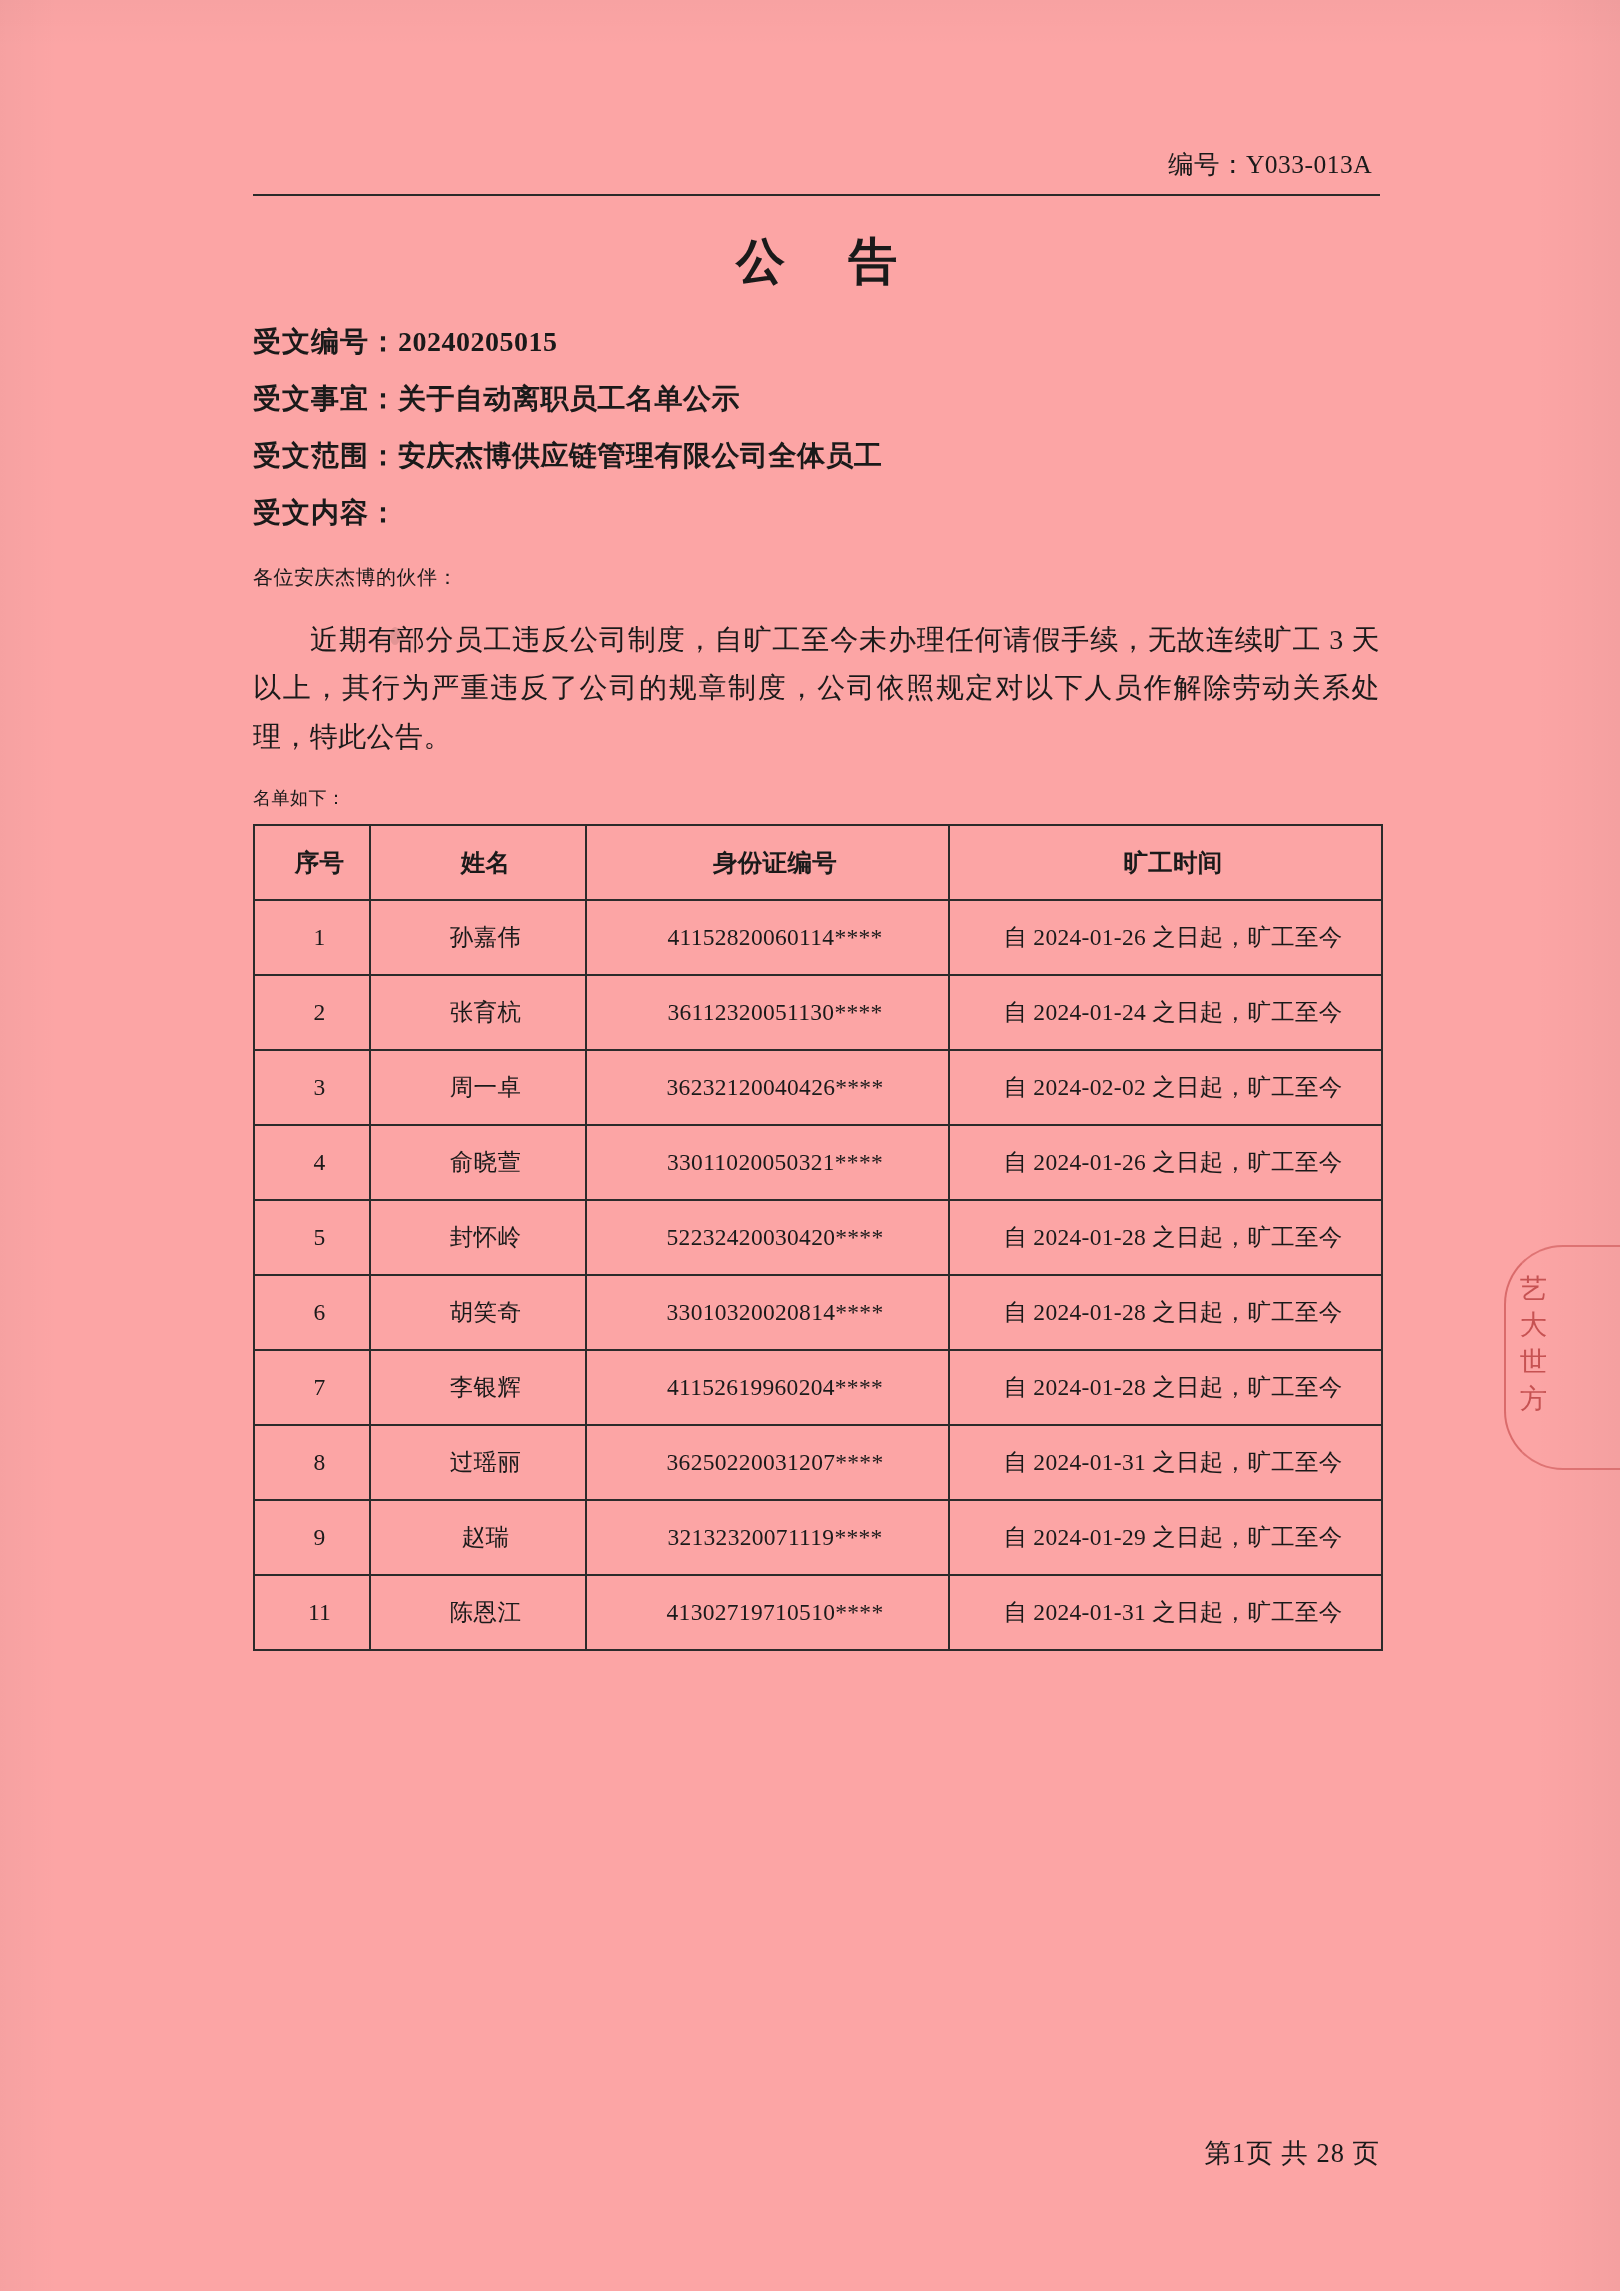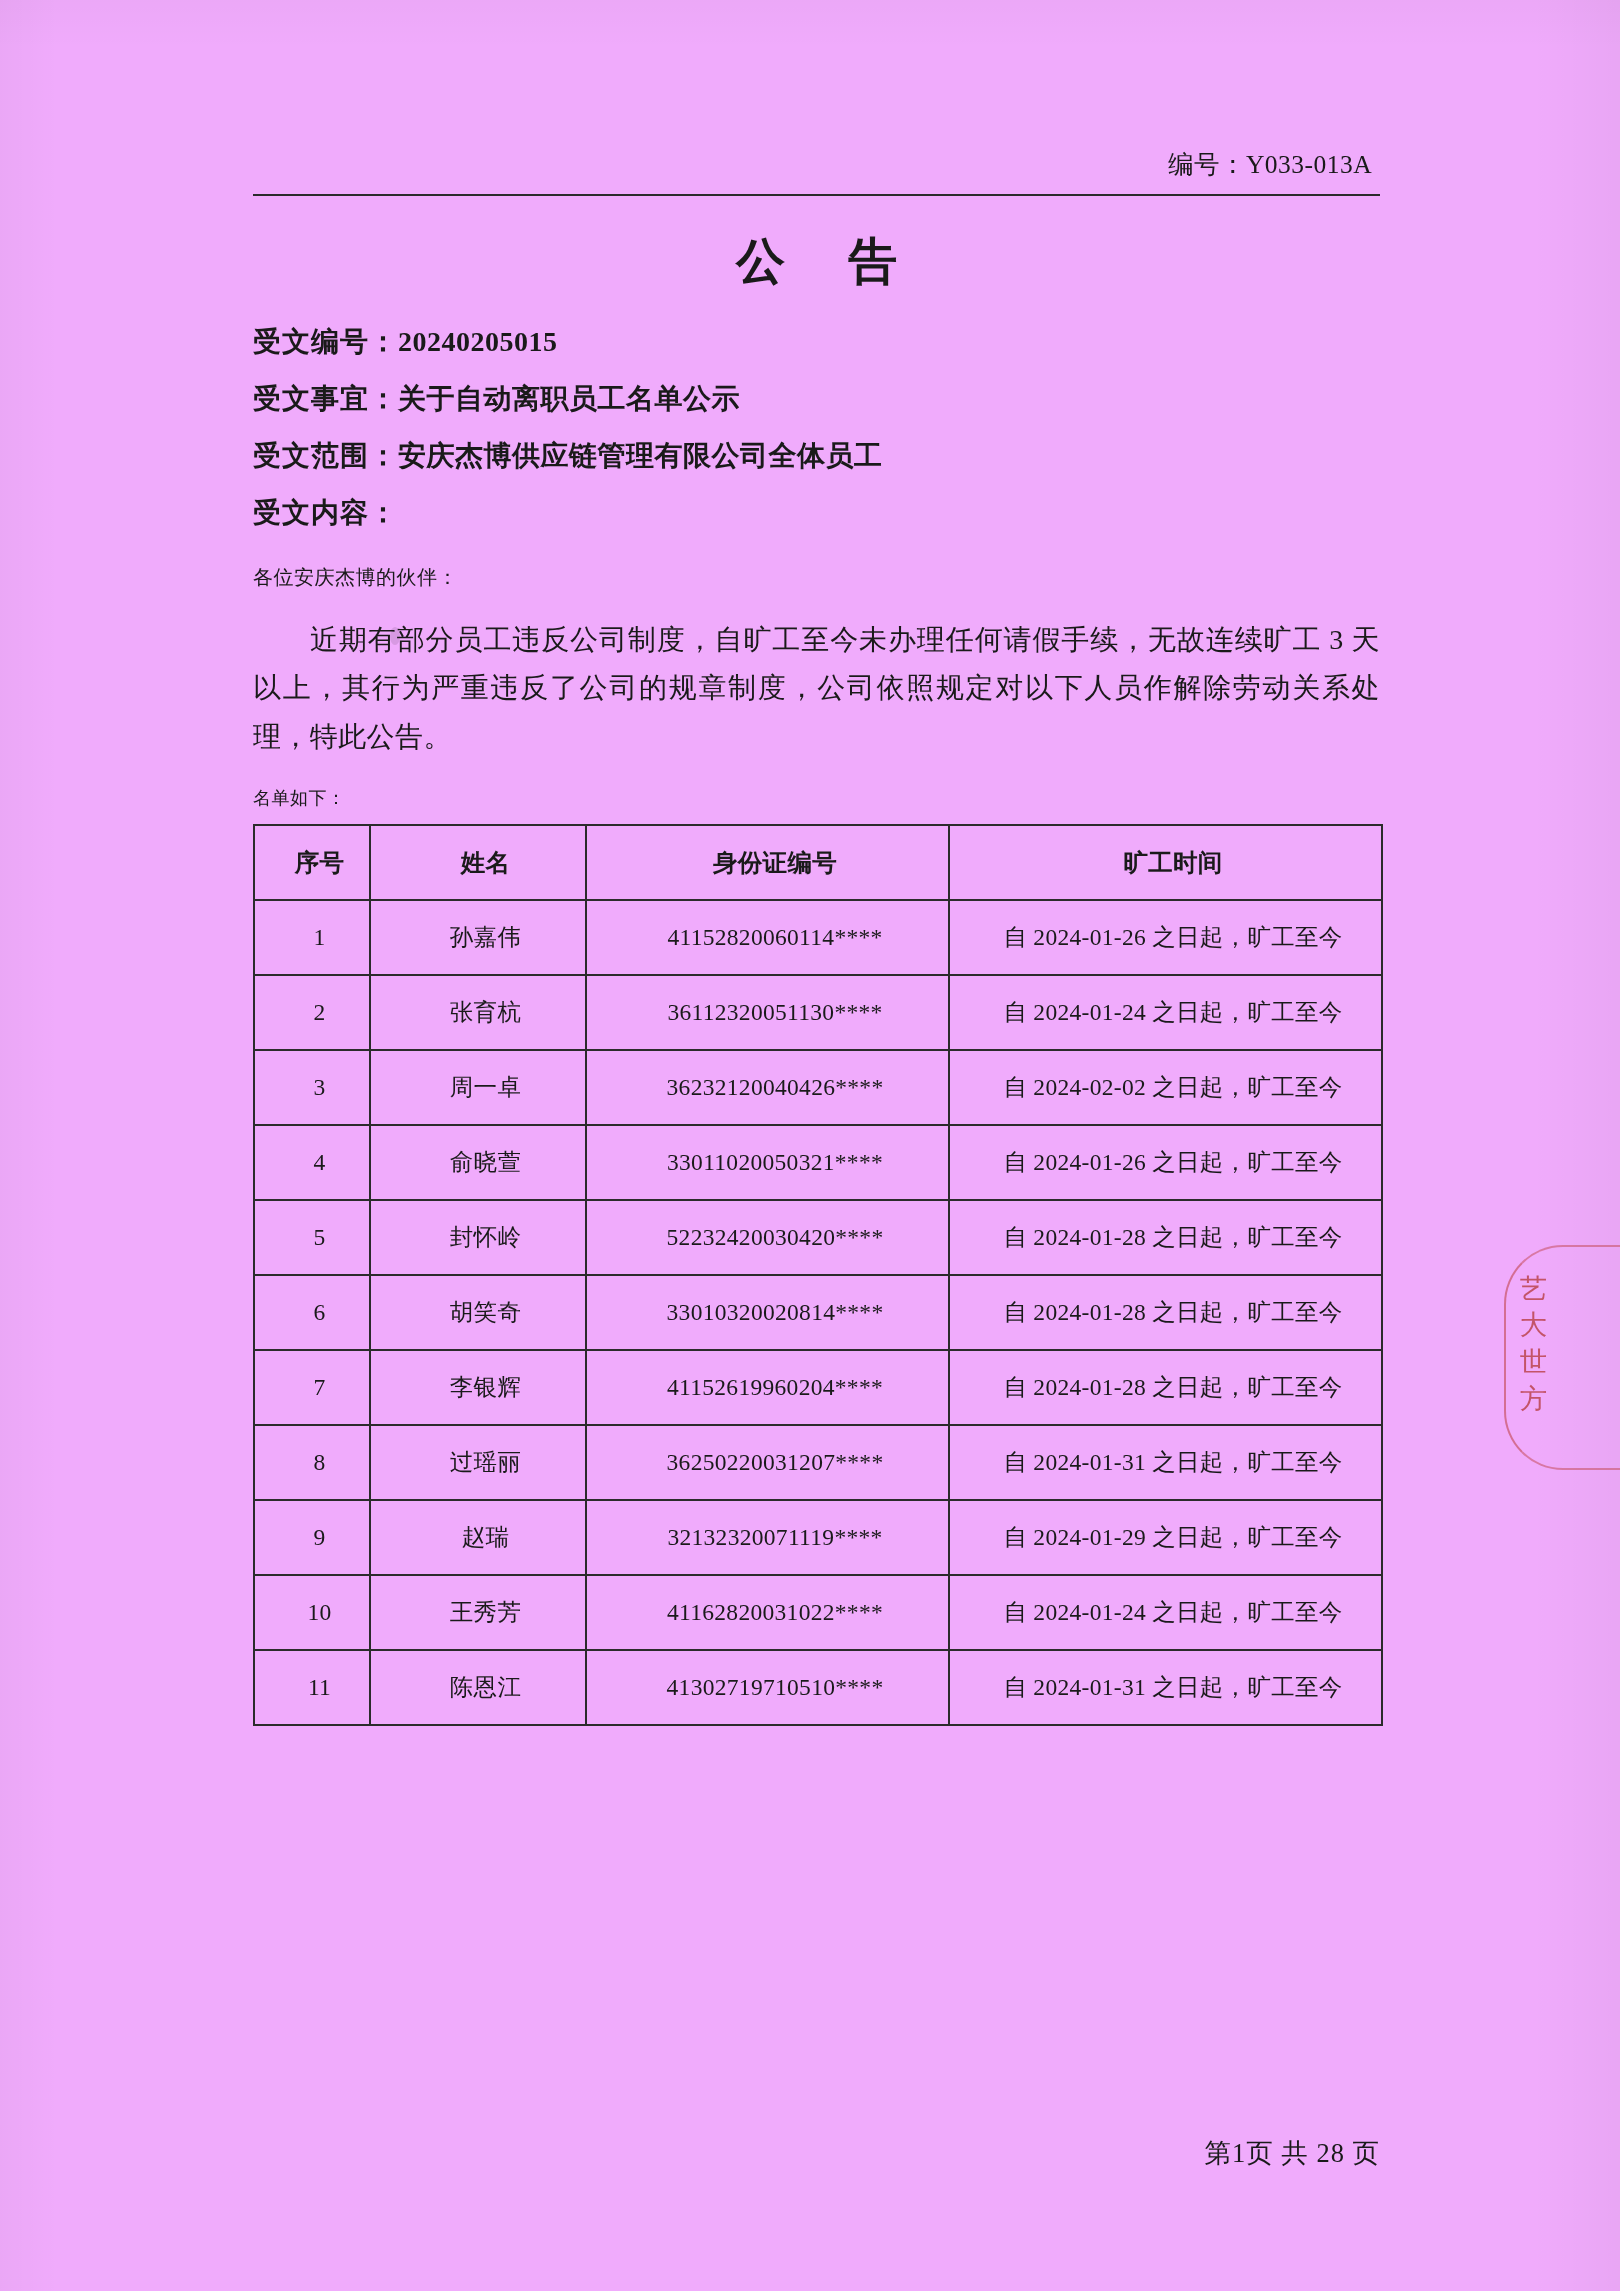--- a/index.html
+++ b/index.html
@@ -11,21 +11,21 @@
     width: 1620px;
     height: 2292px;
     position: relative;
     font-family: "Liberation Serif", serif;
     color: #1a1a1a;
     overflow: hidden;
   }
   .page {
     position: absolute;
     inset: 0;
-    background: #f0abfc;
+    background: #fca5a5;
   }
   
   .page::before {
     content: "";
     position: absolute;
     inset: 0;
     background:
       linear-gradient(90deg, rgba(0,0,0,0.022) 0px, rgba(0,0,0,0) 59px),
       linear-gradient(270deg, rgba(0,0,0,0.03) 0px, rgba(0,0,0,0) 88px),
       linear-gradient(180deg, rgba(0,0,0,0.02) 0px, rgba(0,0,0,0) 49px);
@@ -268,26 +268,20 @@
           <td class="idnum">36250220031207****</td>
           <td class="date">自 2024-01-31 之日起，旷工至今</td>
         </tr>
         <tr>
           <td class="idx">9</td>
           <td class="name">赵瑞</td>
           <td class="idnum">32132320071119****</td>
           <td class="date">自 2024-01-29 之日起，旷工至今</td>
         </tr>
         <tr>
-          <td class="idx">10</td>
-          <td class="name">王秀芳</td>
-          <td class="idnum">41162820031022****</td>
-          <td class="date">自 2024-01-24 之日起，旷工至今</td>
-        </tr>
-        <tr>
           <td class="idx">11</td>
           <td class="name">陈恩江</td>
           <td class="idnum">41302719710510****</td>
           <td class="date">自 2024-01-31 之日起，旷工至今</td>
         </tr>
       </tbody>
     </table>
 
   </div>
 

